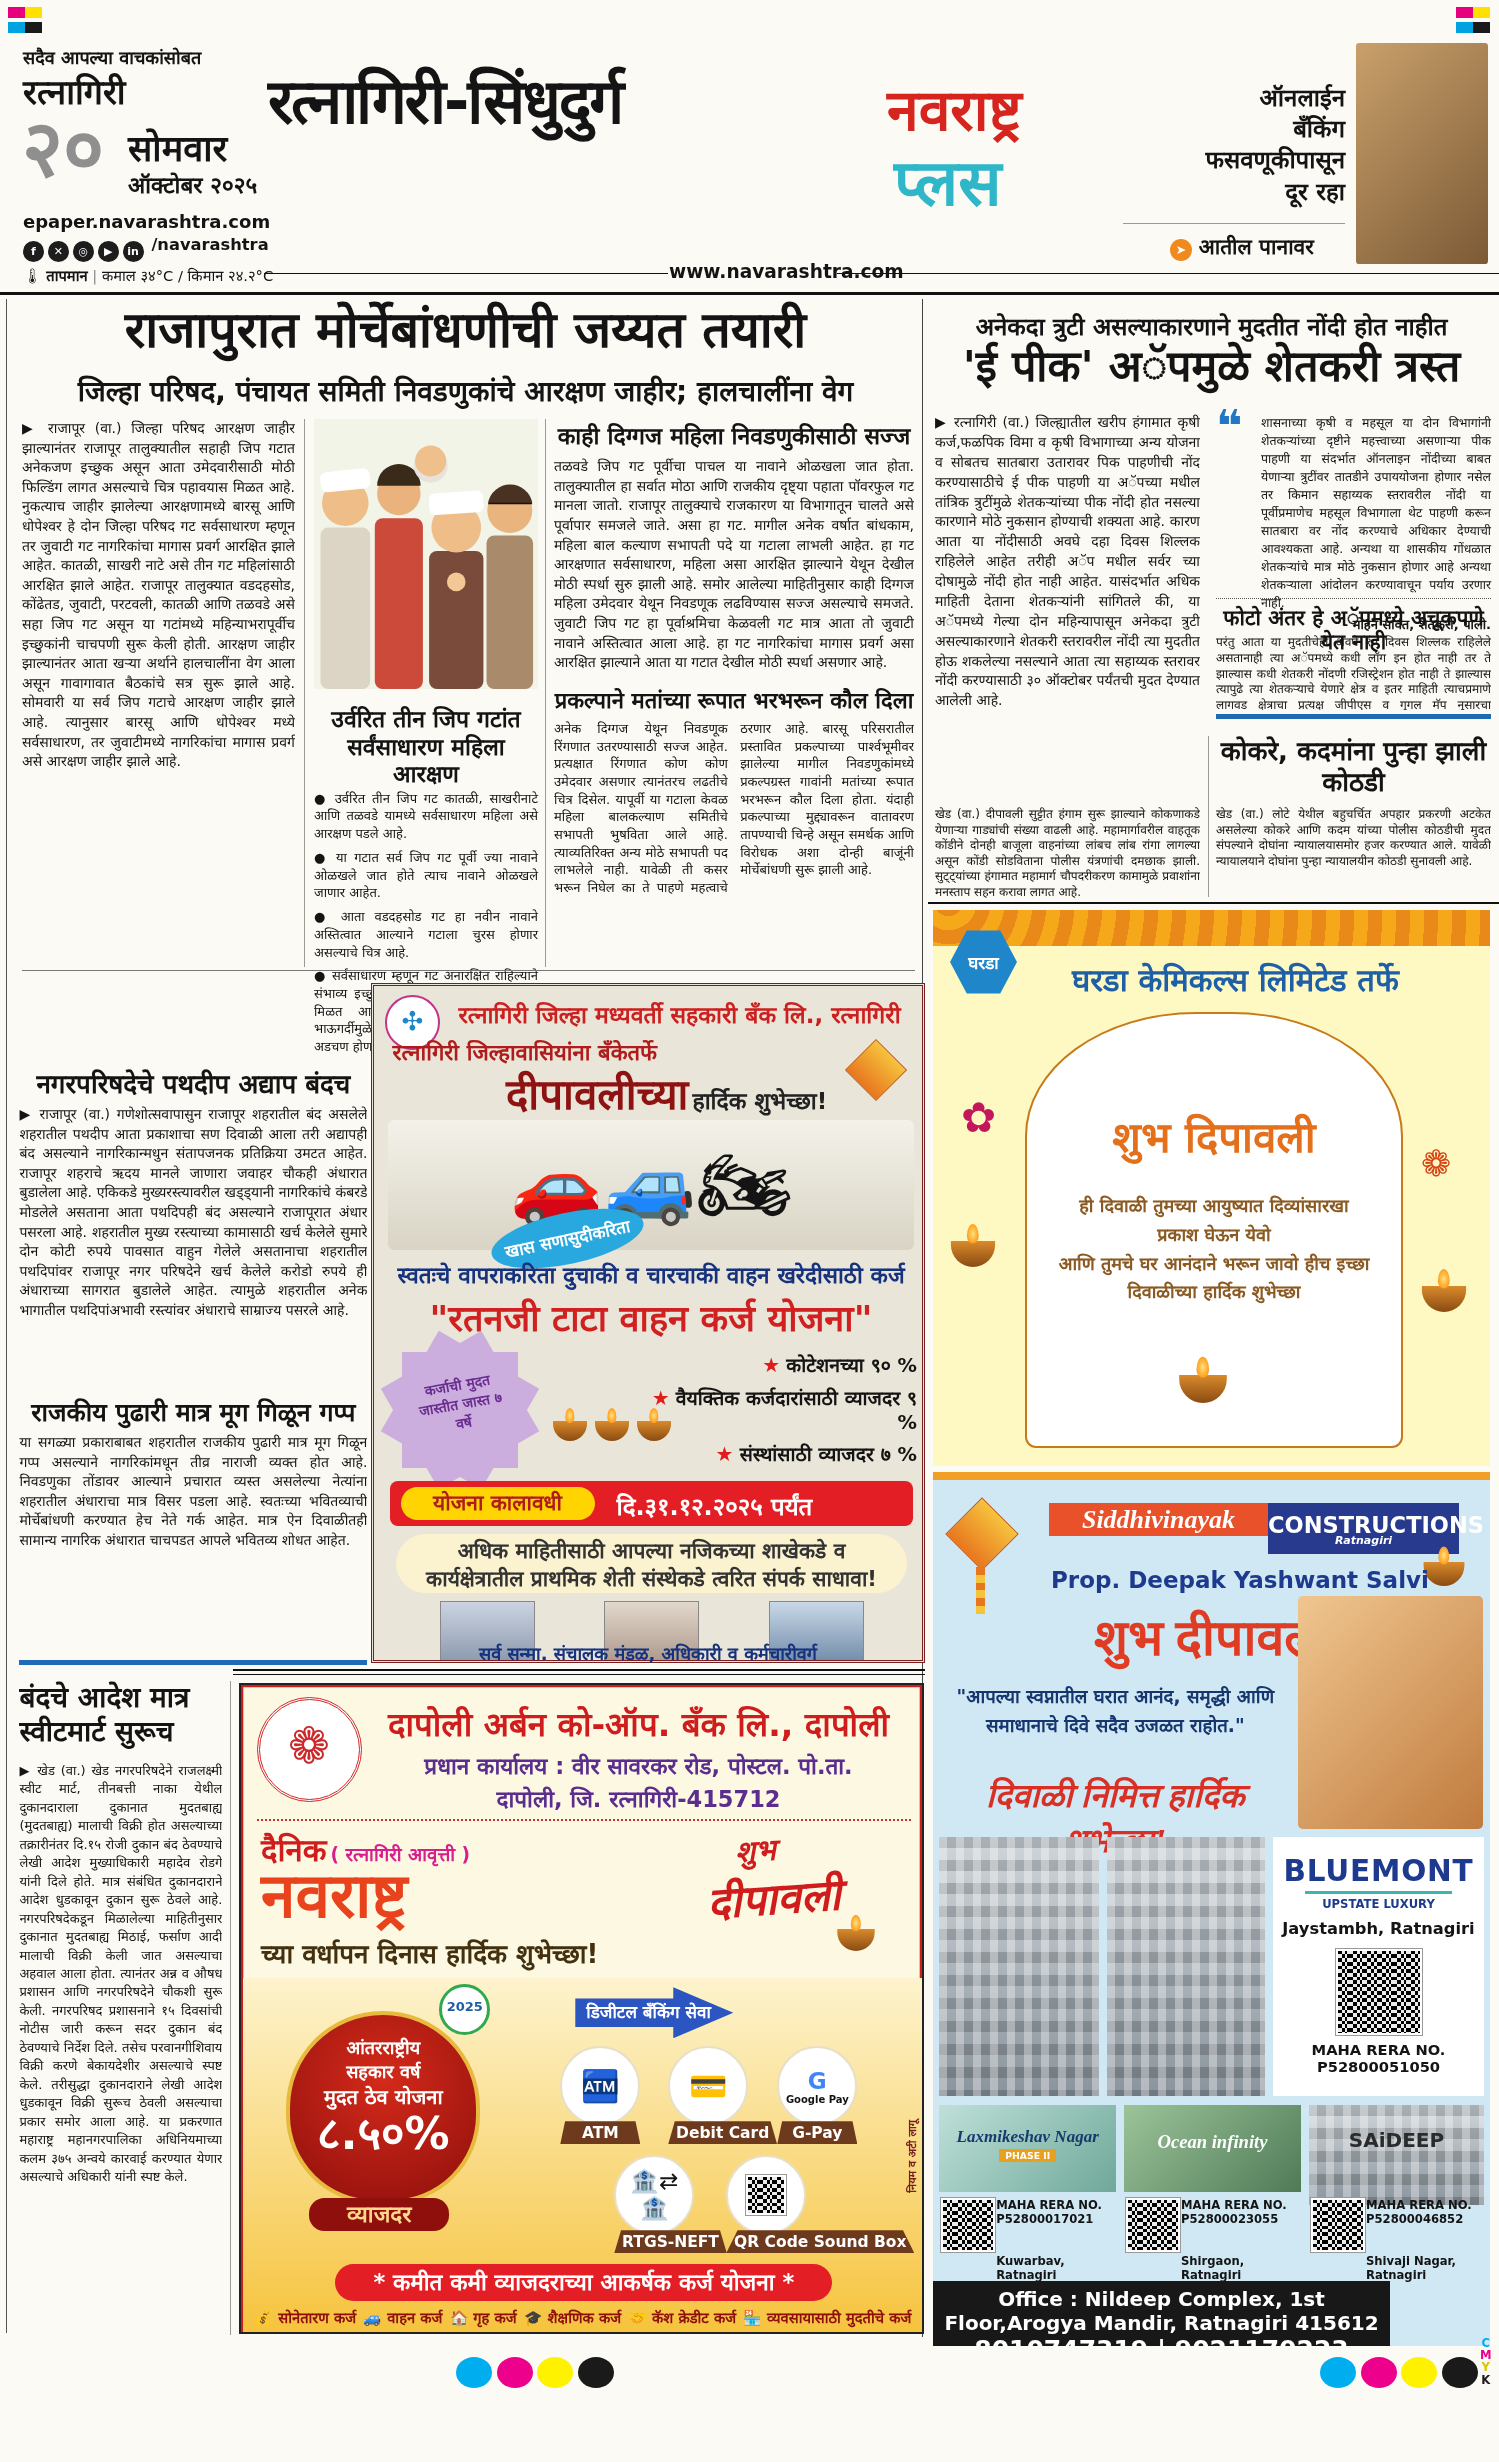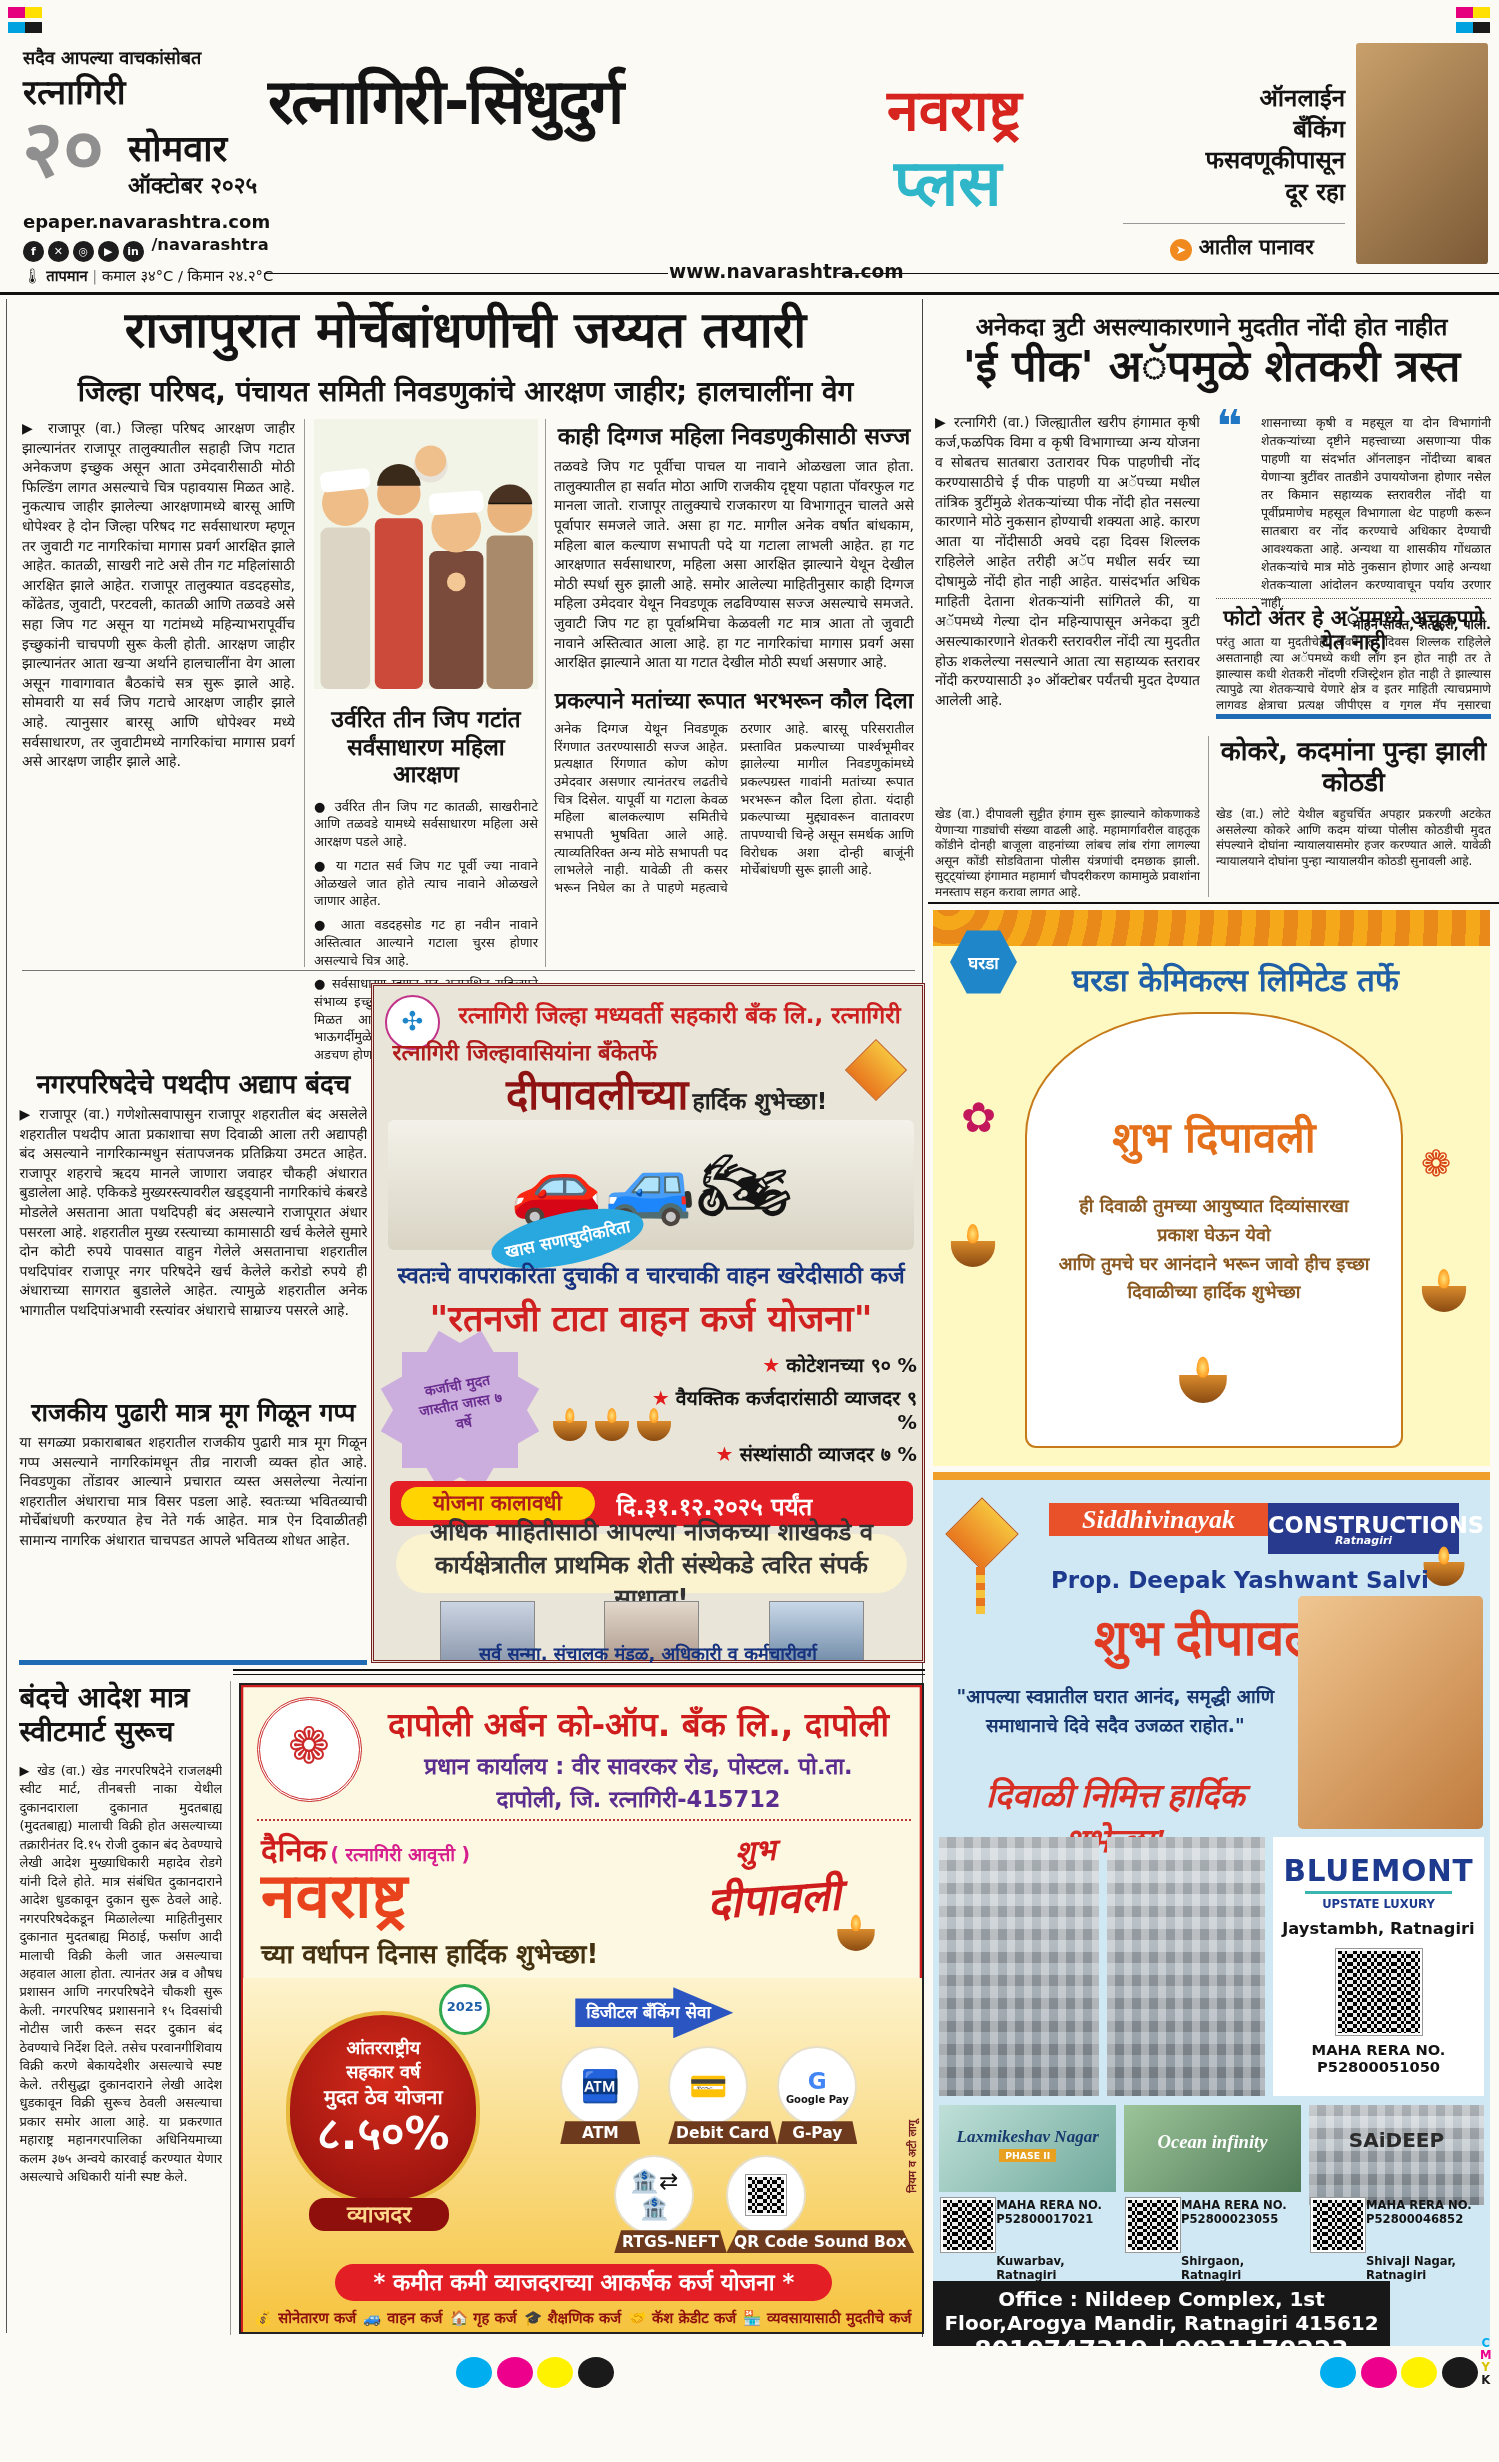--- a/index.html
+++ b/index.html
@@ -110,21 +110,21 @@
         <rect x="148" y="94" width="70" height="28" rx="8" fill="#fff" transform="rotate(-4 183 108)"></rect>
       <circle cx="183" cy="210" r="12" fill="#f3c894"></circle>
       <rect x="222" y="150" width="60" height="198" rx="10" fill="#a98a6a"></rect>
       <circle cx="252" cy="118" r="29" fill="#e9b47e"></circle>
         <path d="M224 110 a29 29 0 0 1 57 0 z" fill="#4a3categorical222" opacity=".9" fill-opacity="1"></path>
       <path d="M224 108 a29 29 0 0 1 57 0 z" fill="#4a3222"></path>
       <circle cx="150" cy="60" r="22" fill="#e8e3da"></circle>
         <circle cx="150" cy="54" r="20" fill="#f0c08c"></circle>
     </svg>
     <div class="b8 c" style="font-size:23px;line-height:1.2;margin-top:14px;">उर्वरित तीन जिप गटांत सर्वंसाधारण महिला आरक्षण</div>
-    <div class="j" style="font-size:13px;line-height:1.36;margin-top:9px;"><span>● </span><span>उर्वरित तीन जिप गट कातळी, साखरीनाटे आणि तळवडे यामध्ये सर्वसाधारण महिला असे आरक्षण पडले आहे.</span></div>
+    <div class="j" style="font-size:13px;line-height:1.36;margin-top:1px;"><span>● </span><span>उर्वरित तीन जिप गट कातळी, साखरीनाटे आणि तळवडे यामध्ये सर्वसाधारण महिला असे आरक्षण पडले आहे.</span></div>
     <div class="j" style="font-size:13px;line-height:1.36;margin-top:6.2px;"><span>● </span><span>या गटात सर्व जिप गट पूर्वी ज्या नावाने ओळखले जात होते त्याच नावाने ओळखले जाणार आहेत.</span></div>
     <div class="j" style="font-size:13px;line-height:1.36;margin-top:6.2px;"><span>● </span><span>आता वडदहसोड गट हा नवीन नावाने अस्तित्वात आल्याने गटाला चुरस होणार असल्याचे चित्र आहे.</span></div>
     <div class="j" style="font-size:13px;line-height:1.36;margin-top:6.2px;"><span>● </span><span>सर्वसाधारण म्हणून गट अनारक्षित राहिल्याने संभाव्य इच्छुकांची मोठी मोर्चेबांधणी पहावयास मिळत आहे. शिवाय इच्छुकांच्या मोठ्या भाऊगर्दीमुळे पदाधिकाऱ्यांची मात्र चांगलीच अडचण होणार अशी स्थिती आहे.</span></div>
   </div>
   <div class="abs vrule" style="left:545px;top:419px;height:548px;"></div>
 
   <div class="abs" style="left:554px;top:419px;width:360px;height:548px;overflow:hidden;">
     <div class="b8 c" style="font-size:23px;">काही दिग्गज महिला निवडणुकीसाठी सज्ज</div>
     <div class="j" style="font-size:14px;line-height:1.4;margin-top:6.2px;">तळवडे जिप गट पूर्वीचा पाचल या नावाने ओळखला जात होता. तालुक्यातील हा सर्वात मोठा आणि राजकीय दृष्ट्या पहाता पॉवरफुल गट मानला जातो. राजापूर तालुक्याचे राजकारण या विभागातून चालते असे पूर्वापार समजले जाते. असा हा गट. मागील अनेक वर्षात बांधकाम, महिला बाल कल्याण सभापती पदे या गटाला लाभली आहेत. हा गट आरक्षणात सर्वसाधारण, महिला असा आरक्षित झाल्याने येथून देखील मोठी स्पर्धा सुरु झाली आहे. समोर आलेल्या माहितीनुसार काही दिग्गज महिला उमेदवार येथून निवडणूक लढविण्यास सज्ज असल्याचे समजते. जुवाटी जिप गट हा पूर्वाश्रमिचा केळवली गट मात्र आता तो जुवाटी नावाने अस्तित्वात आला आहे. हा गट नागरिकांचा मागास प्रवर्ग असा आरक्षित झाल्याने आता या गटात देखील मोठी स्पर्धा असणार आहे.</div>
     <div class="b8 c" style="font-size:22px;margin-top:11px;">प्रकल्पाने मतांच्या रूपात भरभरून कौल दिला</div>
@@ -281,21 +281,21 @@
     <div class="abs" style="left:256px;top:365px;width:287px;text-align:right;">
       <div class="b8" style="font-size:19.4px;margin-bottom:6.2px;"><span class="star">★</span><span>कोटेशनच्या ९० %</span></div>
       <div class="b8" style="font-size:19.4px;margin-bottom:6.2px;"><span class="star">★</span><span>वैयक्तिक कर्जदारांसाठी व्याजदर ९ %</span></div>
       <div class="b8" style="font-size:19.4px;"><span class="star">★</span><span>संस्थांसाठी व्याजदर ७ %</span></div>
     </div>
 
     <div class="abs" style="left:15.5px;top:495px;width:523px;height:45px;background:#e41e25;border-radius:7.8px;">
       <div class="abs b9 c" style="left:11px;top:6.2px;width:194px;height:33px;background:#ffd400;border-radius:18.6px;font-size:21px;color:#b01c1c;line-height:33px;">योजना कालावधी</div>
       <div class="abs b9" style="left:227px;top:7.8px;font-size:24px;color:#fff;">दि.३१.१२.२०२५ पर्यंत</div>
     </div>
-    <div class="abs b8 c" style="left:22px;top:548px;width:511px;height:59px;background:#fbf2cf;border-radius:29.5px;font-size:24px;color:#333;display:flex;align-items:center;justify-content:center;padding:0 23px;box-sizing:border-box;">अधिक माहितीसाठी आपल्या नजिकच्या शाखेकडे व कार्यक्षेत्रातील प्राथमिक शेती संस्थेकडे त्वरित संपर्क साधावा!</div>
+    <div class="abs b8 c" style="left:22px;top:548px;width:511px;height:59px;background:#fbf2cf;border-radius:29.5px;font-size:21px;color:#333;display:flex;align-items:center;justify-content:center;padding:0 23px;box-sizing:border-box;">अधिक माहितीसाठी आपल्या नजिकच्या शाखेकडे व कार्यक्षेत्रातील प्राथमिक शेती संस्थेकडे त्वरित संपर्क साधावा!</div>
 
     <div class="abs c" style="left:31px;top:543px;width:0;"></div>
 
     <div class="abs" style="left:61px;top:545px;width:0;"></div>
 
     <div class="abs c" style="left:47px;top:615px;width:132px;">
       <div style="width:93px;height:75px;margin:0 auto;background:linear-gradient(#cbd4e2,#7d8aa0);border:1.6px solid #888;"></div>
 
     </div>
     <div class="abs c" style="left:211px;top:615px;width:132px;">

